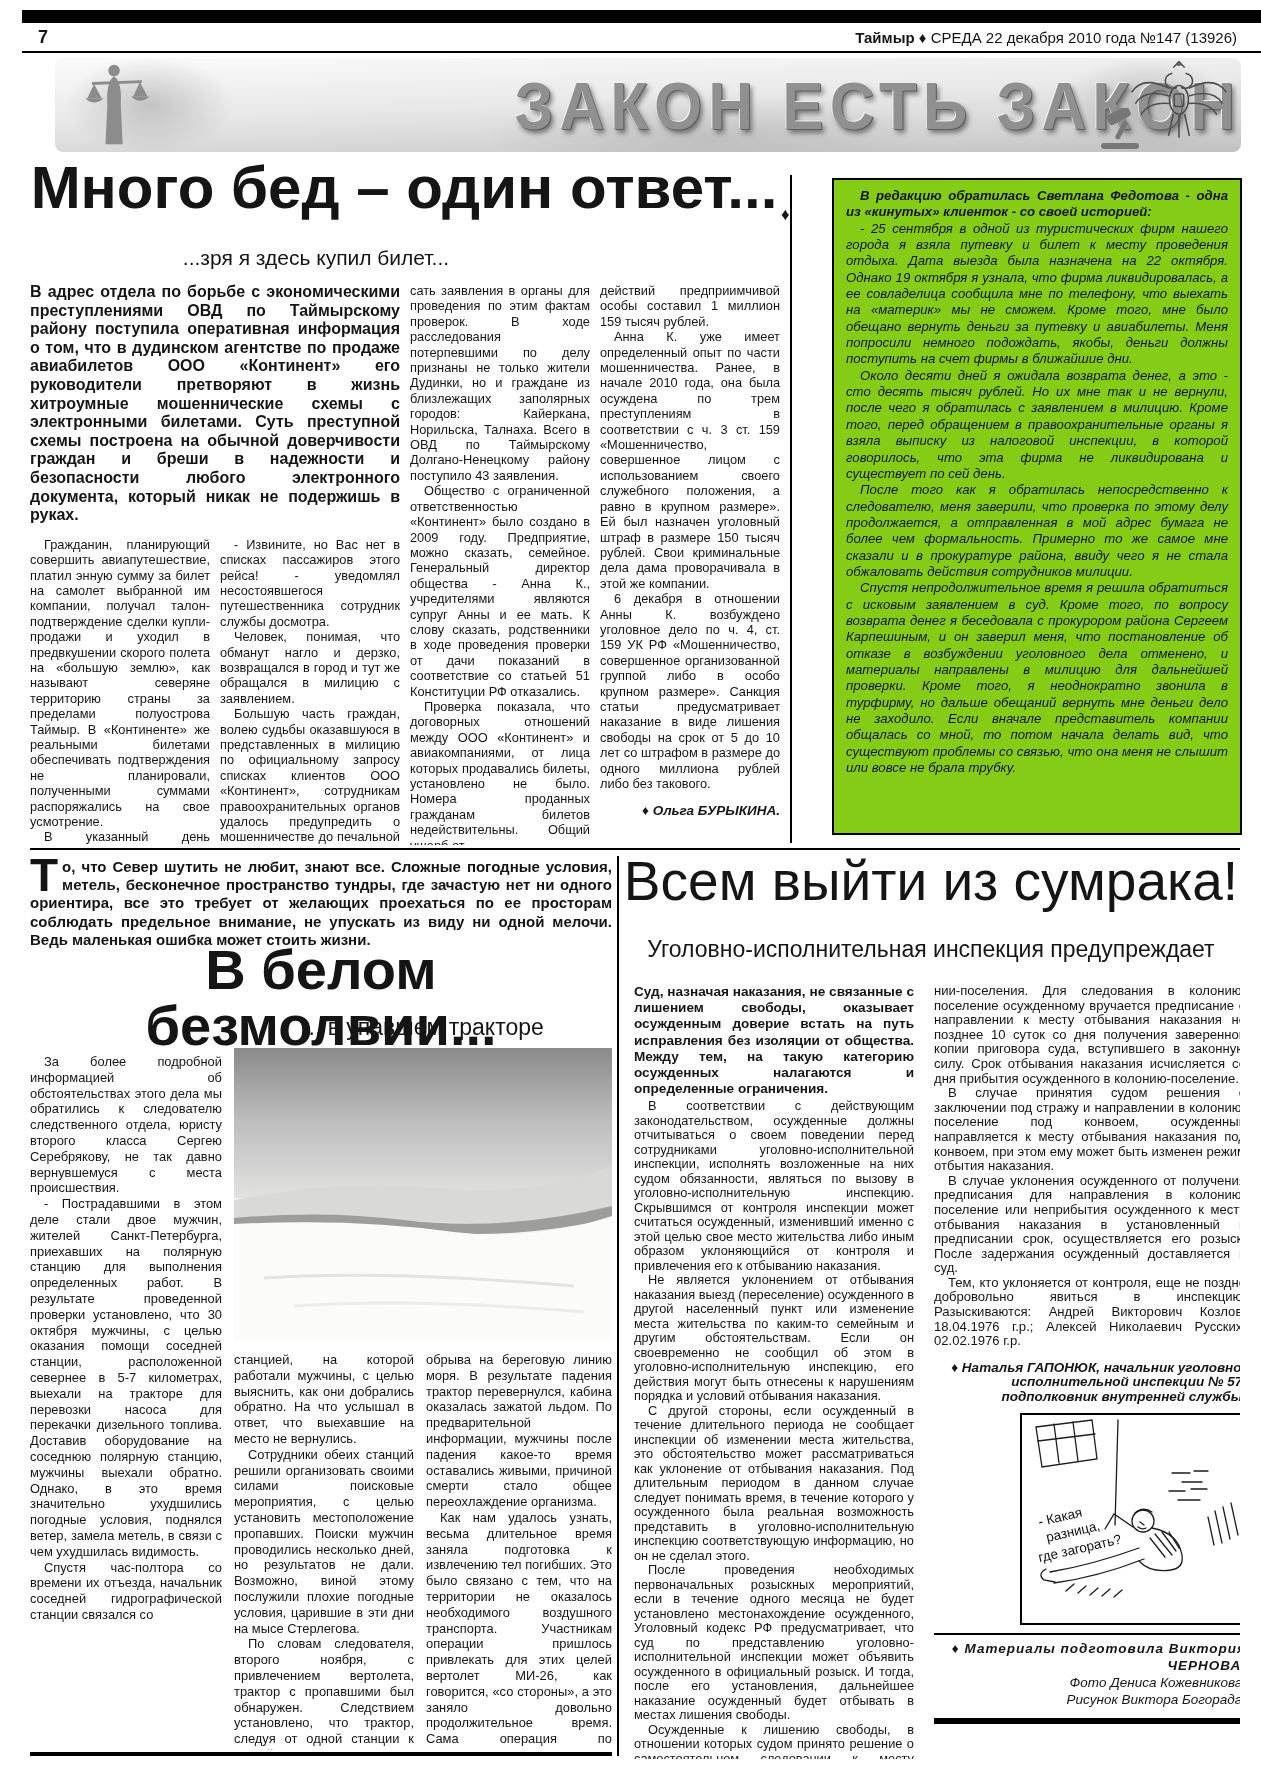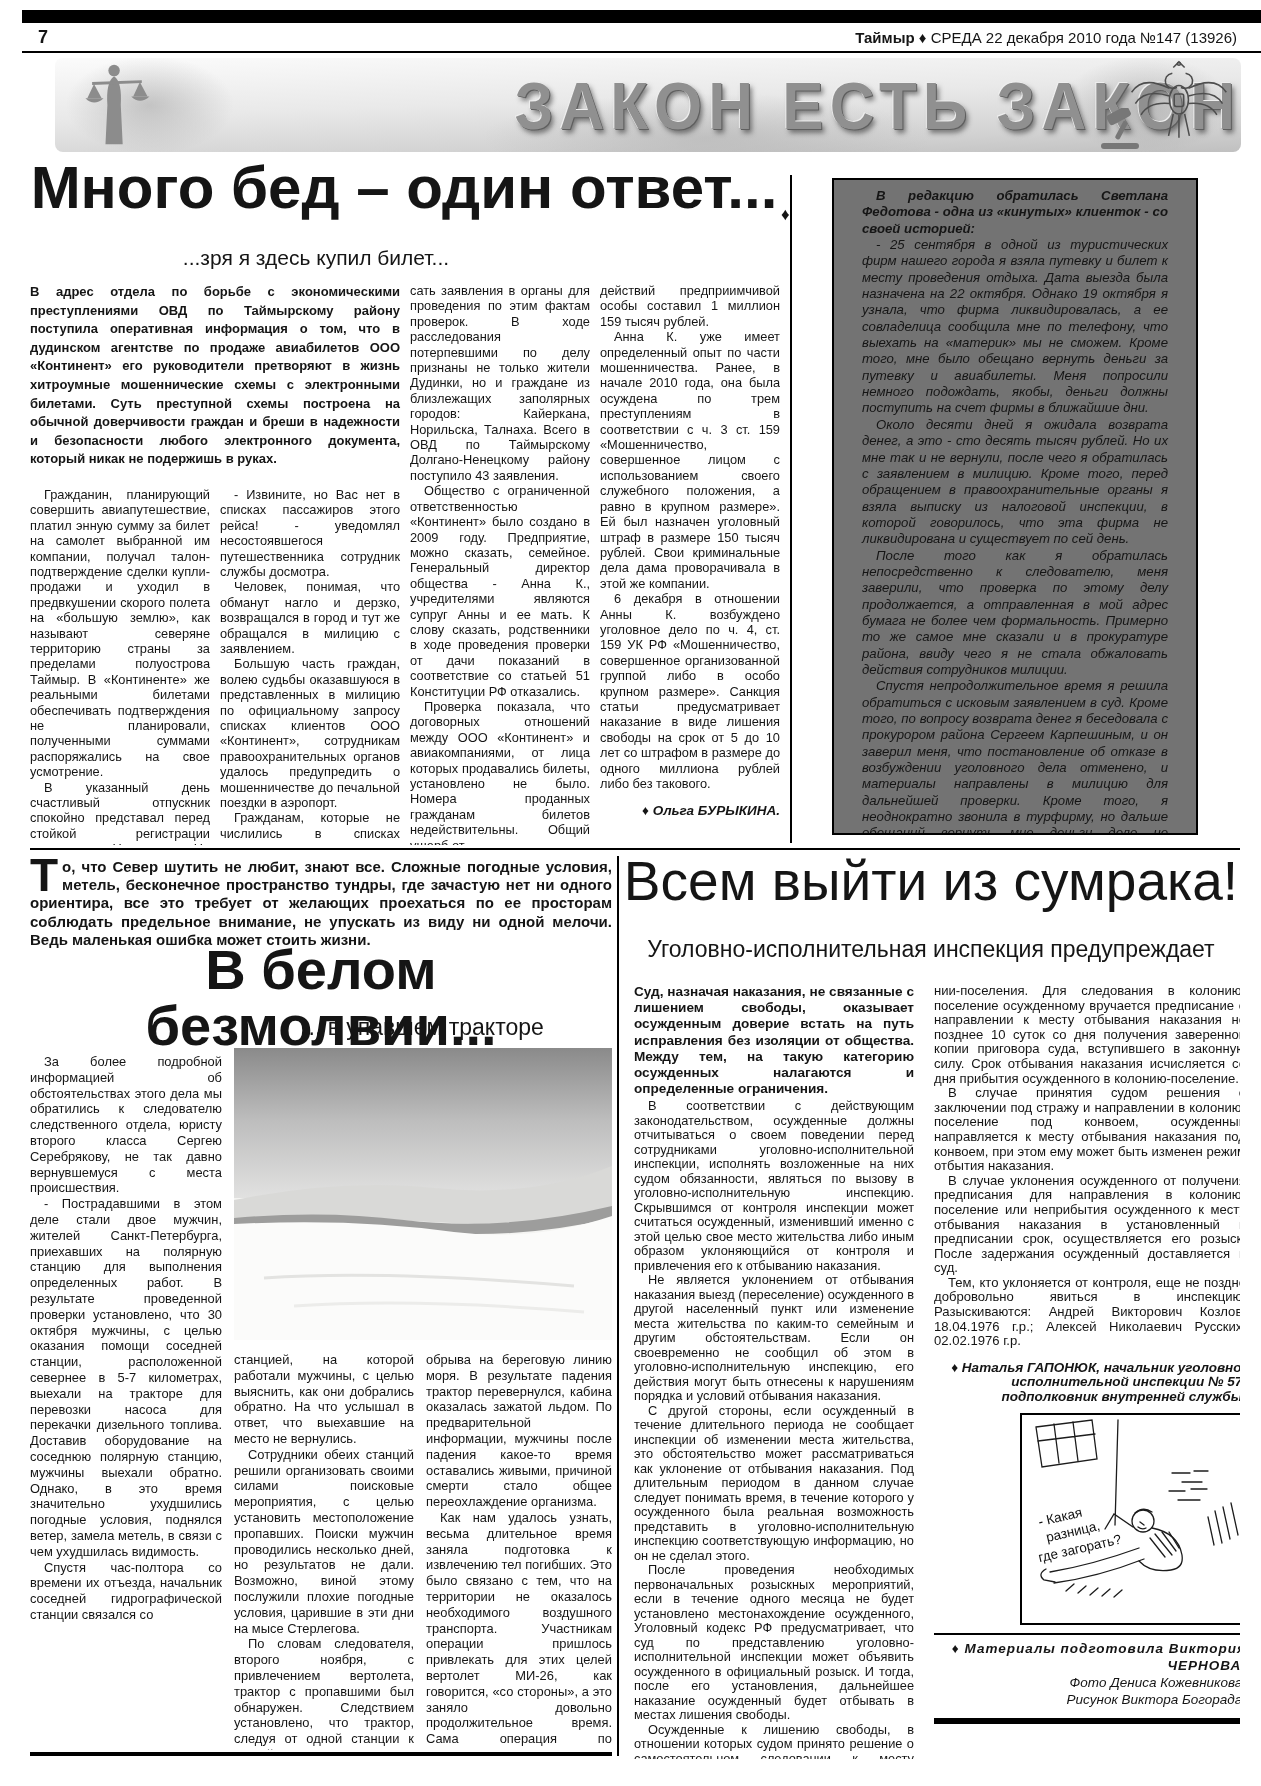--- a/index.html
+++ b/index.html
@@ -25,30 +25,30 @@
     display:flex;align-items:center;justify-content:flex-end;}
   #banner-title{font-size:62px;font-weight:bold;letter-spacing:6px;color:#909090;
     text-shadow:-1px -1px 0 #eee,1px 1px 0 #5f5f5f,3px 4px 5px rgba(40,40,40,.55);
     transform:scaleY(1.08);white-space:nowrap;}
   
   #a1-title{left:30px;top:158px;width:748px;text-align:center;font-size:60px;
     font-weight:bold;line-height:1;}
   #a1-sub{left:30px;top:246px;width:572px;text-align:center;font-size:21px;}
   #a1-cols{left:30px;top:283px;width:750px;height:562px;display:flex;gap:10px;overflow:hidden;}
   .a1-left{width:370px;flex:0 0 370px;}
-  #a1-lead{font-size:13px;line-height:18.6px;font-weight:bold;margin:0 0 18px 0;}
+  #a1-lead{font-size:16px;line-height:18.6px;font-weight:bold;margin:0 0 12px 0;}
   .a1-two{display:flex;gap:10px;}
   .ncol{font-size:12.8px;line-height:15.4px;}
   .w180{width:180px;flex:0 0 180px;}
   .byline{font-weight:bold;font-style:italic;text-align:right;margin-top:12px;font-size:13.5px;}
   #vrule1{left:790px;top:175px;width:2px;height:668px;}
   #vdia{left:781px;top:205px;font-size:17px;}
   
-  #letterbox{left:832px;top:178px;width:366px;height:657px;border:2px solid #000;
-    background:#737373;box-sizing:border-box;padding:8px 28px;font-style:italic;
+  #letterbox{left:832px;top:178px;width:410px;height:657px;border:2px solid #000;
+    background:#84cc16;box-sizing:border-box;padding:8px 12px;font-style:italic;
     font-size:13.2px;line-height:16.35px;overflow:hidden;}
   #letter-head{font-weight:bold;text-indent:14px;margin:0;}
   
   #mid-rule{left:30px;top:848px;width:1210px;height:2px;}
   #vrule2{left:617px;top:856px;width:2px;height:900px;}
   
   #s2-intro{left:30px;top:858px;width:582px;font-size:15px;line-height:18.2px;font-weight:bold;}
   .dropcap{float:left;font-size:46px;line-height:34px;padding-right:4px;font-weight:bold;}
   #a2-title{left:30px;top:942px;width:582px;text-align:center;font-size:56px;font-weight:bold;line-height:1;}
   #a2-sub{left:234px;top:1014px;width:378px;text-align:center;font-size:23px;}

